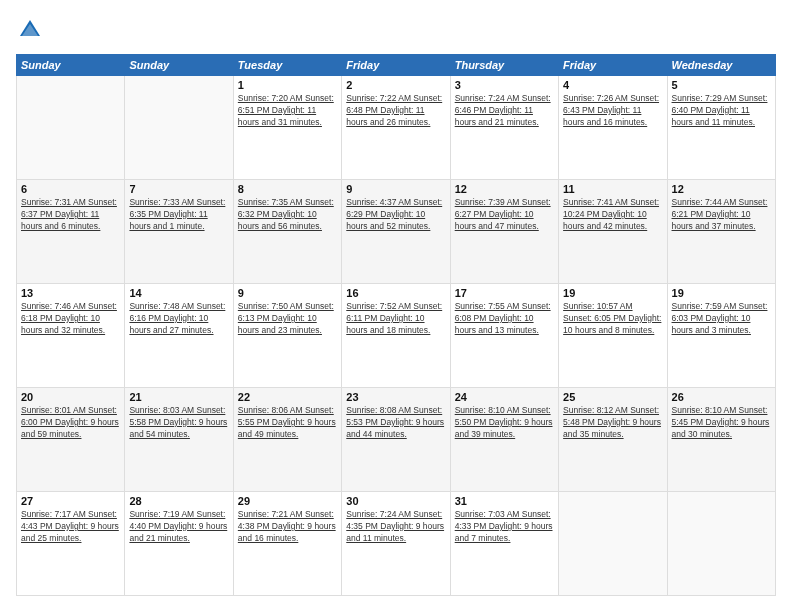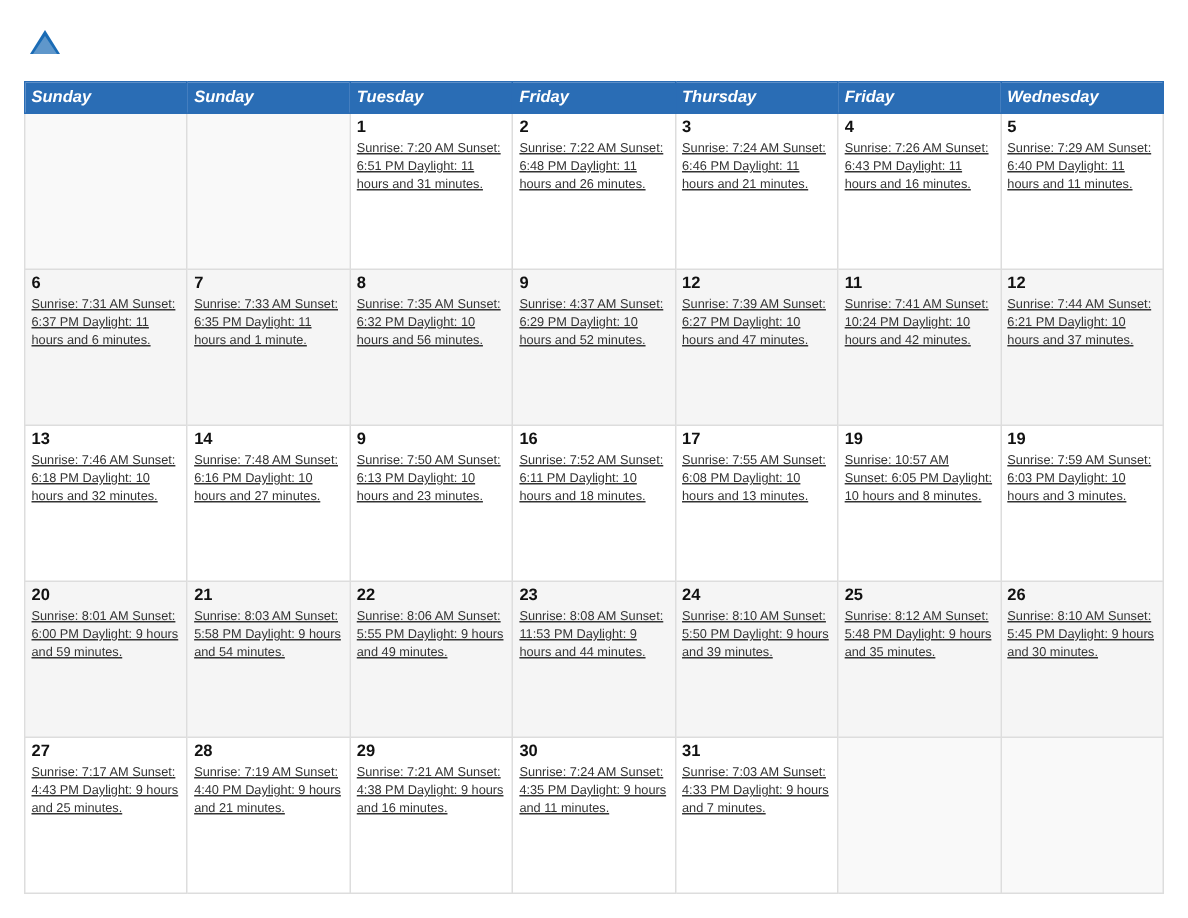--- a/index.html
+++ b/index.html
@@ -278,21 +278,21 @@
           </td>
           <td>
             <span class="day-number">22</span>
             <div class="day-info">Sunrise: 8:06 AM
 Sunset: 5:55 PM
 Daylight: 9 hours and 49 minutes.</div>
           </td>
           <td>
             <span class="day-number">23</span>
             <div class="day-info">Sunrise: 8:08 AM
-Sunset: 11:53 PM
+Sunset: 5:53 PM
 Daylight: 9 hours and 44 minutes.</div>
           </td>
           <td>
             <span class="day-number">24</span>
             <div class="day-info">Sunrise: 8:10 AM
 Sunset: 5:50 PM
 Daylight: 9 hours and 39 minutes.</div>
           </td>
           <td>
             <span class="day-number">25</span>

